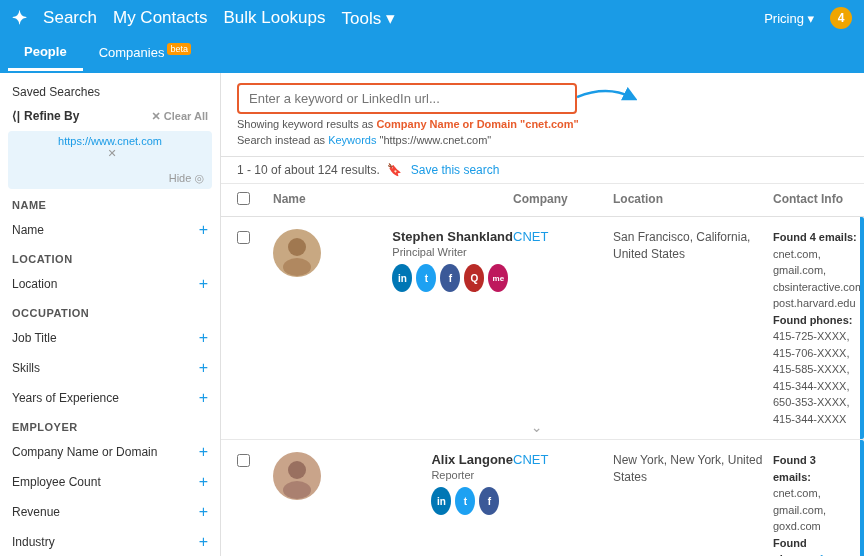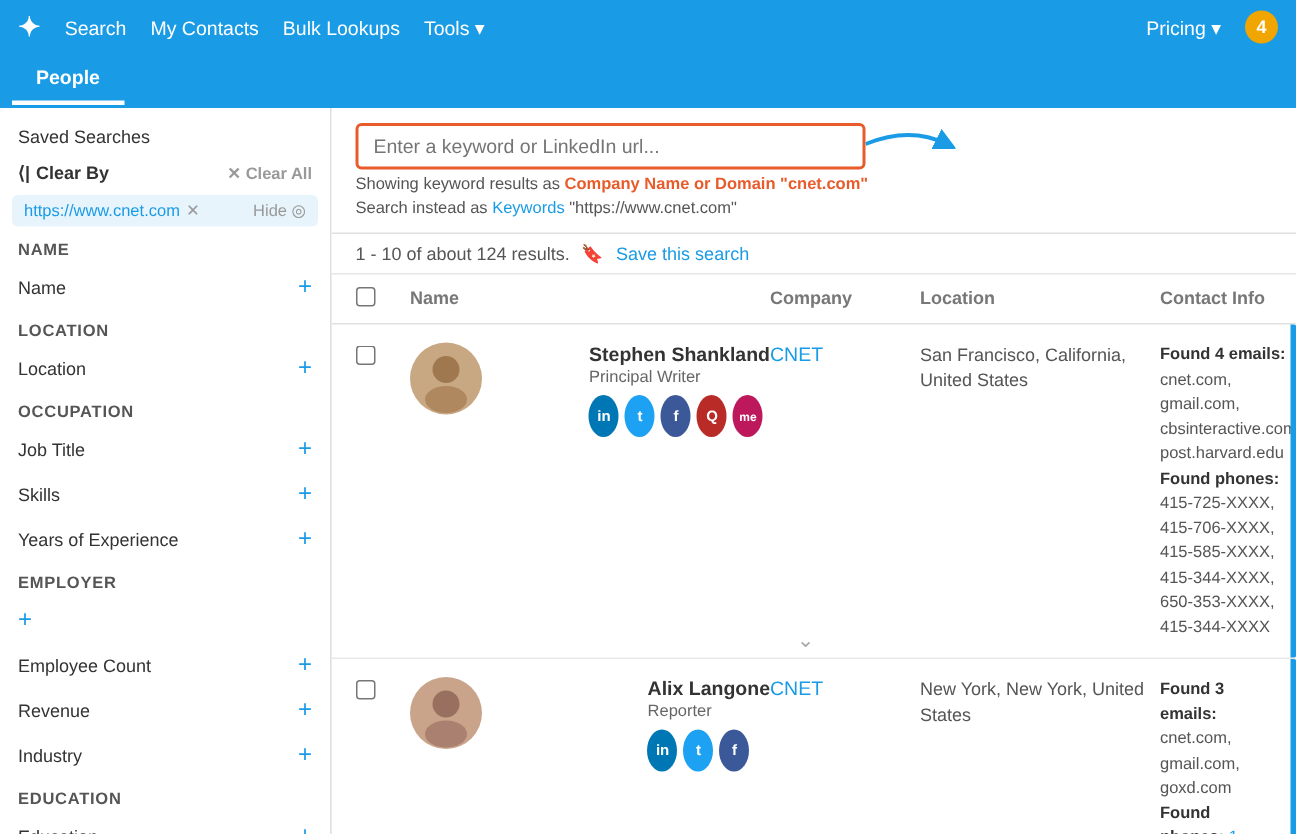--- a/index.html
+++ b/index.html
@@ -8,21 +8,21 @@
     
     .top-nav {
       background: #1a9be6;
       display: flex;
       align-items: center;
       padding: 0 12px;
       height: 36px;
       gap: 16px;
     }
     .top-nav .logo { color: white; font-size: 18px; font-weight: bold; }
-    .top-nav a { color: white; text-decoration: none; font-size: 13px; }
+    .top-nav a { color: white; text-decoration: none; font-size: 17px; }
     .top-nav .spacer { flex: 1; }
     .top-nav .pricing { color: white; font-size: 13px; display: flex; align-items: center; gap: 4px; }
     .top-nav .badge { background: #f0a500; color: white; border-radius: 50%; width: 22px; height: 22px; display: flex; align-items: center; justify-content: center; font-size: 12px; font-weight: bold; }
 
     
     .sub-nav {
       background: #1a9be6;
       display: flex;
       padding: 0 8px;
       border-bottom: 2px solid #1a9be6;
@@ -82,20 +82,21 @@
     }
     .sidebar-tag {
       display: flex;
       align-items: center;
       padding: 4px 8px;
       margin: 2px 8px;
       background: #e8f4fc;
       border-radius: 4px;
       font-size: 11px;
       color: #1a9be6;
+      flex-direction: column;
     }
     .sidebar-tag .remove { margin-left: 4px; cursor: pointer; color: #999; }
     .sidebar-header {
       display: flex;
       align-items: center;
       justify-content: space-between;
       padding: 6px 12px;
     }
     .sidebar-header .refine { font-size: 12px; font-weight: 600; display: flex; align-items: center; gap: 4px; }
     .sidebar-header .clear { font-size: 11px; color: #999; cursor: pointer; font-weight: bold; }
@@ -244,31 +245,34 @@
   <a>Tools ▾</a>
   <div class="spacer"></div>
   <span class="pricing">Pricing ▾</span>
   <span class="badge">4</span>
 </nav>
 
 <div class="sub-nav">
   <div class="tab active">
     <span>People</span>
   </div>
+  <div class="tab">
+    <span>Companies</span><span class="beta">beta</span>
+  </div>
 </div>
 
 <div class="main-layout">
 
   <aside class="sidebar">
     <div class="saved-searches">Saved Searches</div>
 
     <div class="sidebar-header">
       <span class="refine">
         <span>⟨|</span>
-        <span>Clear By</span>
+        <span>Refine By</span>
       </span>
       <span class="clear">✕ Clear All</span>
     </div>
 
     <div class="sidebar-tag">
       <span>https://www.cnet.com</span>
       <span class="remove">✕</span>
       &nbsp;&nbsp;
       <span style="margin-left:auto; font-size:11px; color:#999;">Hide ◎</span>
     </div>
@@ -294,20 +298,21 @@
       <span>Skills</span>
       <span class="plus">+</span>
     </div>
     <div class="sidebar-item">
       <span>Years of Experience</span>
       <span class="plus">+</span>
     </div>
 
     <div class="sidebar-section">EMPLOYER</div>
     <div class="sidebar-item">
+      <span>Company Name or Domain</span>
       <span class="plus">+</span>
     </div>
     <div class="sidebar-item">
       <span>Employee Count</span>
       <span class="plus">+</span>
     </div>
     <div class="sidebar-item">
       <span>Revenue</span>
       <span class="plus">+</span>
     </div>

